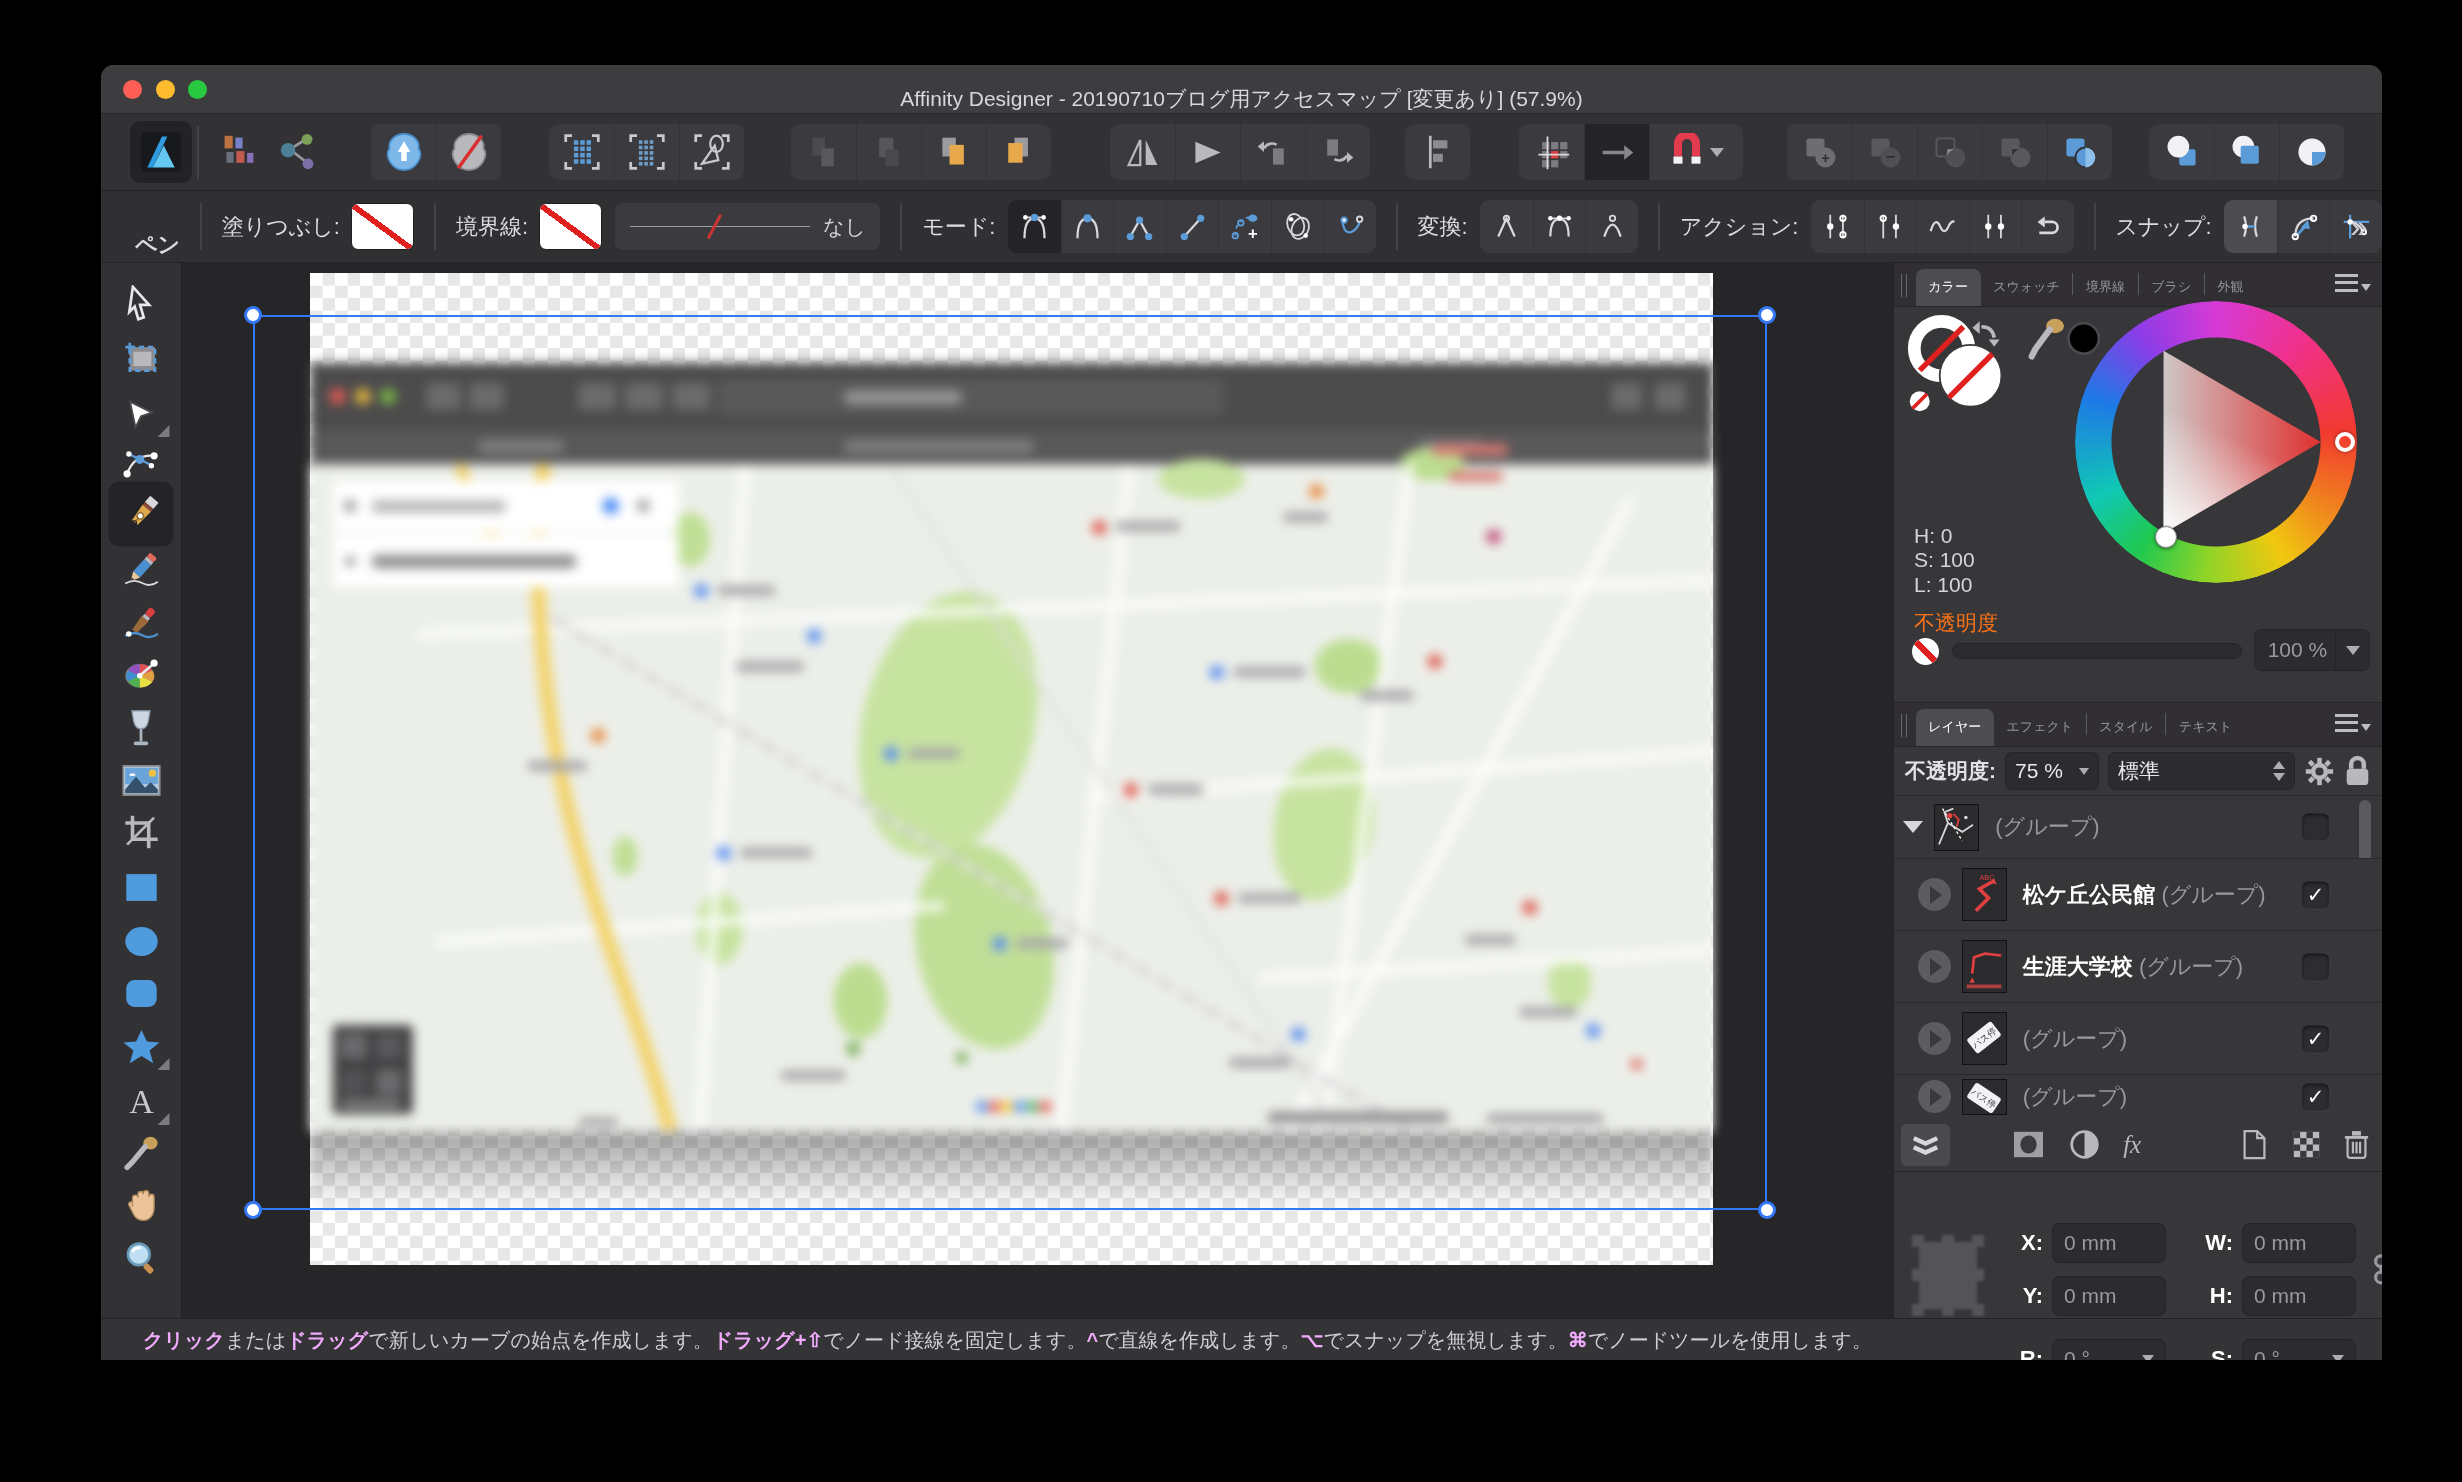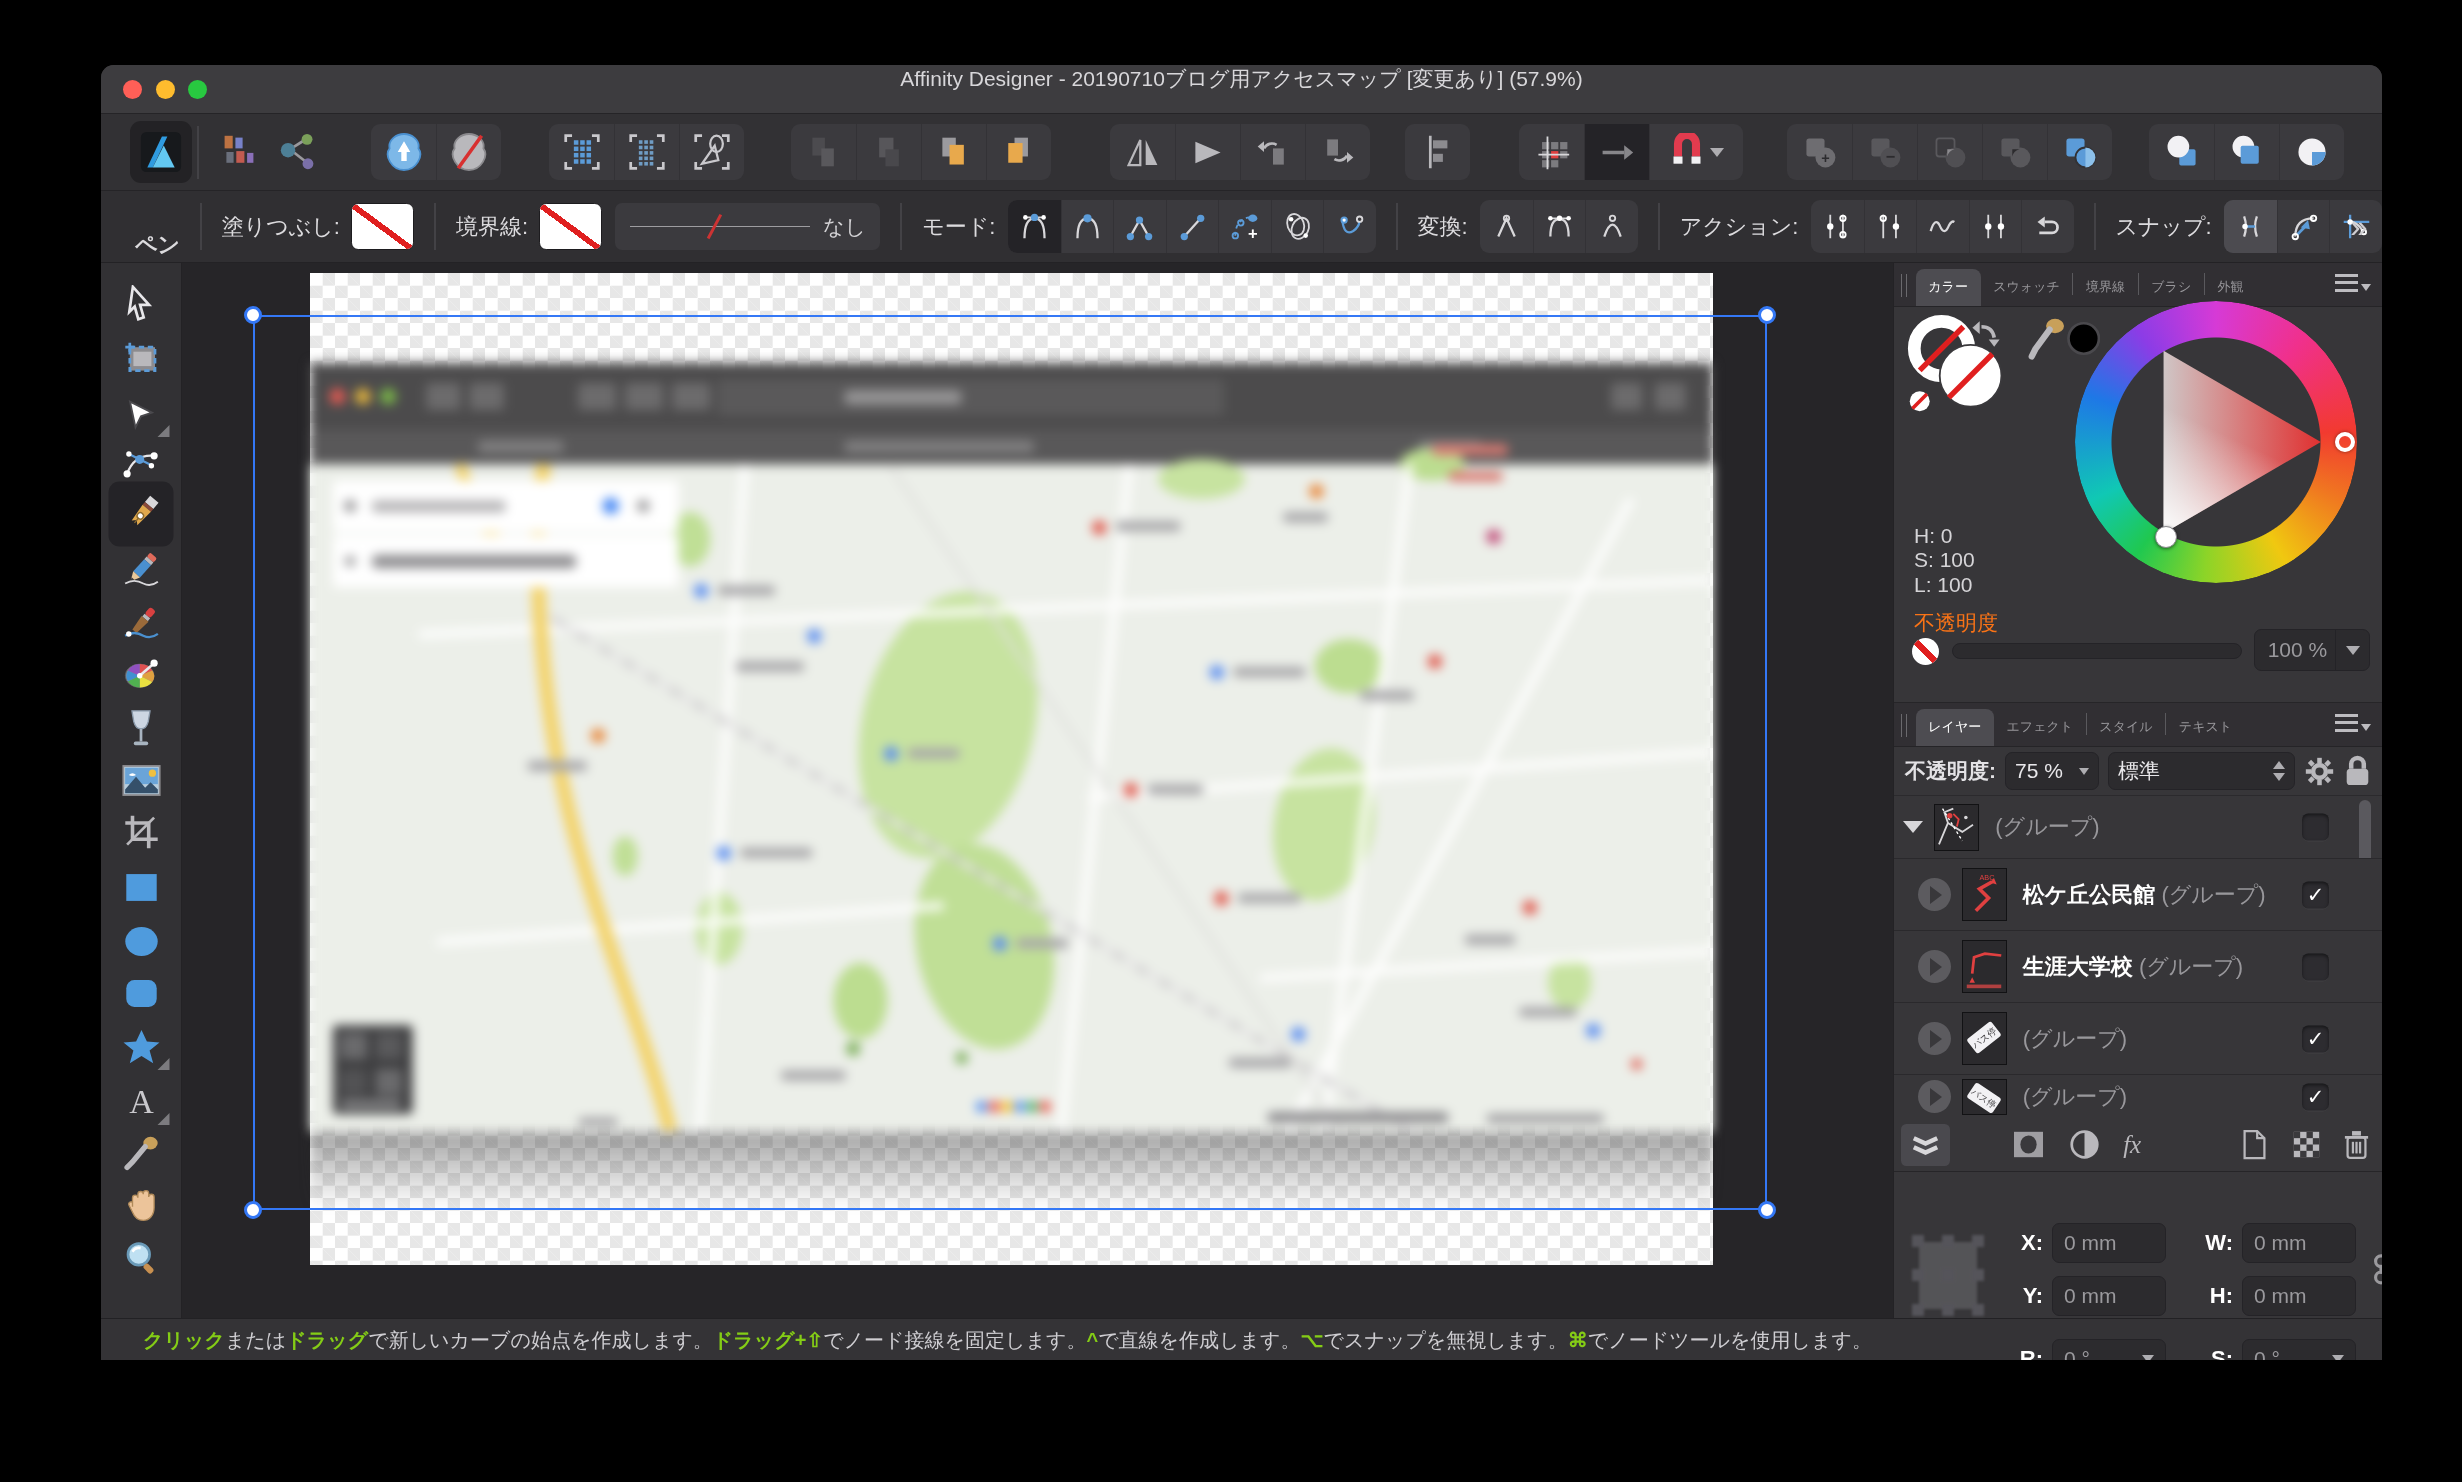--- a/index.html
+++ b/index.html
@@ -1,21 +1,21 @@
 <!DOCTYPE html>
 <html style="font-size:14.5px"><head>
 <meta charset="utf-8">
 <style>
   * { box-sizing: border-box; margin: 0; padding: 0; }
   html,body { width:2462px; height:1483px; background:#000; font-family:"Liberation Sans",sans-serif; position:relative; overflow:hidden; }
 
   .window { position:absolute; left:101px; top:65px; width:2281px; height:1295px; background:#323134; border-radius:12.7px 12.7px 0 0; overflow:hidden; box-shadow:0 27px 72px rgba(0,0,0,.8); }
 
   
-  .titlebar { position:relative; height:49px; background:#3d3c3f; border-bottom:0.9px solid #252427; display:flex; align-items:flex-start; justify-content:center; }
+  .titlebar { position:relative; height:49px; background:#3d3c3f; border-bottom:0.9px solid #252427; display:flex; align-items:flex-end; justify-content:center; }
   .traffic { position:absolute; left:22px; top:0; height:100%; display:flex; align-items:center; gap:13.6px; }
   .tl { width:19px; height:19px; border-radius:50%; }
   .tl.red{ background:#ff5f57;} .tl.yellow{ background:#febc2e;} .tl.green{ background:#28c840;}
   .title-text { color:#d8d7da; font-size:21px; }
 
   
   .toolbar { position:relative; height:77px; background:#323134; border-bottom:0.9px solid #252427; display:flex; align-items:center; }
   .tb-abs { position:absolute; top:0; height:100%; display:flex; align-items:center; }
   .appbtn { width:62px; height:62px; background:#232225; border-radius:11px; display:flex; align-items:center; justify-content:center; }
   .tbsep { width:1.8px; height:53px; background:#434246; }
@@ -128,21 +128,21 @@
   .tf-grid { position:absolute; left:107px; top:51px; width:362px; }
   .tf-row { display:flex; align-items:center; margin-bottom:12.7px; }
   .tf-lbl { width:42px; text-align:right; color:#fff; font-size:22px; font-weight:bold; margin-right:9px; }
   .tf-field { width:114px; height:40px; background:#2c2b2e; border:0.9px solid #242327; border-radius:7.2px; color:#9a999d; font-size:21px; display:flex; align-items:center; padding:0 11px; }
   .tf-field.dd { justify-content:space-between; }
   .tf-gap { width:25px; }
   .chain { position:absolute; left:478px; top:80px; }
 
   
   .statusbar { height:43px; background:#343336; border-top:0.9px solid #222124; display:flex; align-items:center; padding-left:42px; color:#cfced2; font-size:20px; white-space:nowrap; }
-  .statusbar .b { color:#84cc16; font-weight:bold; }
+  .statusbar .b { color:#f0abfc; font-weight:bold; }
 
   svg { display:block; }
 </style>
 </head>
 <body>
 
 <div class="window">
 
   <div class="titlebar">
     <div class="traffic">

